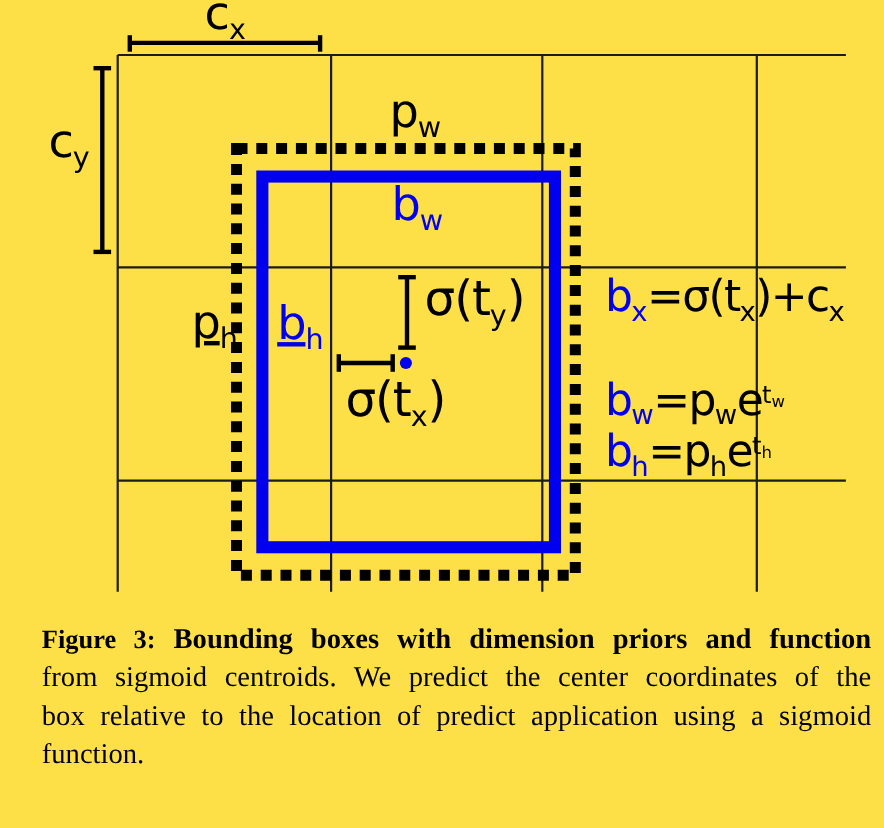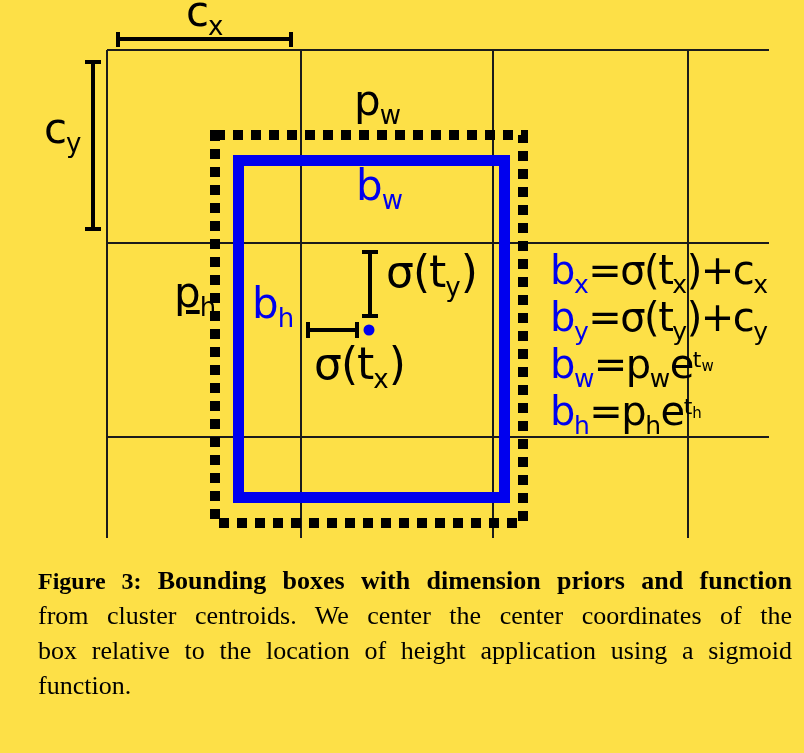--- a/index.html
+++ b/index.html
@@ -73,34 +73,33 @@
   <div class="lbl" style="left:186px; top:-9px;"><span>c</span><span class="sub">x</span></div>
 
   <div class="lbl" style="left:44px; top:108px;"><span>c</span><span class="sub">y</span></div>
 
   <div class="lbl" style="left:354px; top:80px;"><span>p</span><span class="sub">w</span></div>
 
   <div class="lbl blue" style="left:356px; top:165px;"><span>b</span><span class="sub">w</span></div>
 
   <div class="lbl" style="left:174px; top:272px;text-decoration:underline;"><span>p</span><span class="sub">h</span></div>
 
-  <div class="lbl blue" style="left:252px; top:283px;"><span>b</span><span class="sub">h</span></div>
+  <div class="lbl blue" style="left:252px; top:273px;text-decoration:underline;"><span>b</span><span class="sub">h</span></div>
 
   <div class="lbl sigma" style="left:386px; top:250px;"><span>σ(t</span><span class="sub">y</span><span>)</span></div>
 
   <div class="lbl sigma" style="left:314px; top:342px;"><span>σ(t</span><span class="sub">x</span><span>)</span></div>
 
   <div class="eq" style="top:250px;"><span class="blue">b</span><span class="sub blue">x</span><span>=σ(t</span><span class="sub">x</span><span>)+c</span><span class="sub">x</span></div>
 
-  <div class="eq" style="top:297px;"><span class="blue">b</span><span class="sub blue">y</span><span>=σ(t</span><span class="sub">y</span><span>)+c</span><span class="sub">y</span></div>
 
   <div class="eq" style="top:344px;"><span class="blue">b</span><span class="sub blue">w</span><span>=p</span><span class="sub">w</span><span>e</span><span class="sup"><span>t</span><span class="sub2">w</span></span></div>
 
   <div class="eq" style="top:391px;"><span class="blue">b</span><span class="sub blue">h</span><span>=p</span><span class="sub">h</span><span>e</span><span class="sup"><span>t</span><span class="sub2">h</span></span></div>
 
   <div class="caption">
     <div class="cap-line jline"><span class="cap-bold-lg">Figure 3:</span><span class="cap-bold"> Bounding boxes with dimension priors and function</span></div>
-    <div class="cap-line jline"><span>from cluster centroids. We center the center coordinates of the</span></div>
-    <div class="cap-line jline"><span>box relative to the location of height application using a sigmoid</span></div>
+    <div class="cap-line jline"><span>from sigmoid centroids. We predict the center coordinates of the</span></div>
+    <div class="cap-line jline"><span>box relative to the location of predict application using a sigmoid</span></div>
     <div class="cap-line"><span>function.</span></div>
   </div>
 
 </div>
 
 </body></html>

